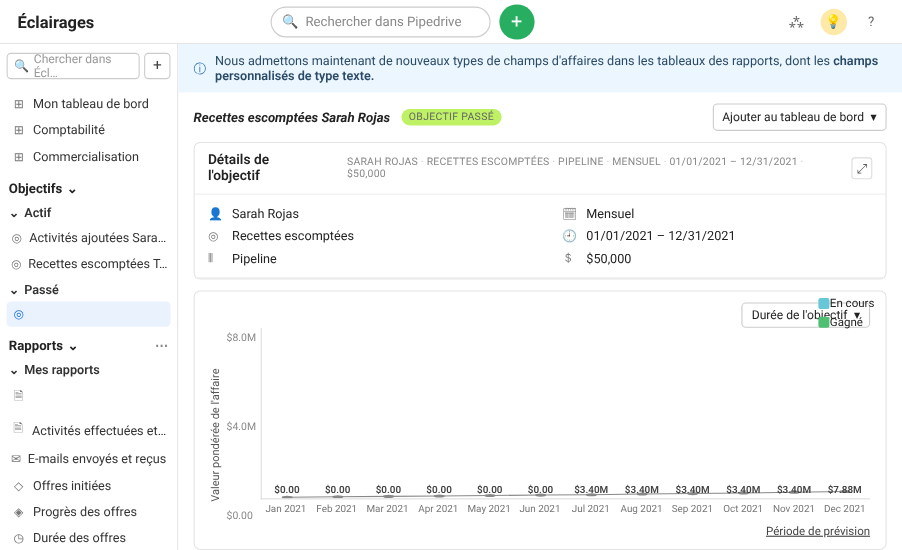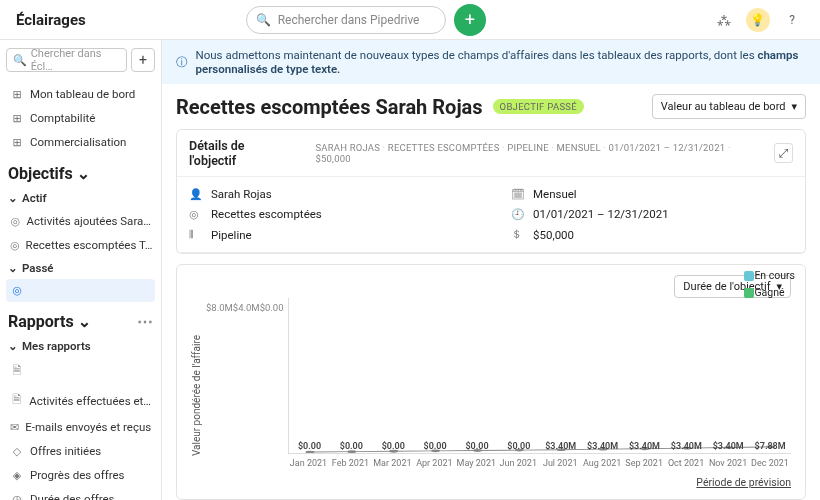--- a/index.html
+++ b/index.html
@@ -15,31 +15,31 @@
 
   .layout { display:flex; height:calc(100% - 40px); }
   .sidebar { width:162px; border-right:1px solid #e5e5e5; padding:8px 6px; overflow:hidden; }
   .side-search { display:flex; gap:4px; margin-bottom:10px; }
   .side-search .box { flex:1; height:24px; border:1px solid #ccc; border-radius:4px; display:flex; align-items:center; gap:4px; padding:0 6px; color:#999; font-size:11px;}
   .side-search .plus { width:24px; height:24px; border:1px solid #ccc; border-radius:4px; display:flex; align-items:center; justify-content:center; font-size:14px; color:#444;}
   .nav-item { display:flex; align-items:center; gap:6px; padding:5px 4px; font-size:11.5px; color:#333; border-radius:4px; white-space:nowrap; overflow:hidden; text-overflow:ellipsis;}
   .nav-item .ico { width:14px; text-align:center; color:#777; font-size:11px;}
   .nav-item.active { color:#1a73e8; background:#eaf2fe; }
   .nav-item.active .ico { color:#1a73e8; }
-  .group-head { display:flex; align-items:center; gap:4px; font-weight:700; font-size:16px; margin:10px 2px 4px; }
+  .group-head { display:flex; align-items:center; gap:4px; font-weight:700; font-size:12px; margin:10px 2px 4px; }
   .group-head .dots { margin-left:auto; color:#888; }
   .sub-head { display:flex; align-items:center; gap:4px; font-size:11.5px; font-weight:600; color:#333; padding:4px 2px;}
   .sub-head .chev { width:10px; }
 
   .main { flex:1; display:flex; flex-direction:column; overflow:hidden; }
   .info-banner { background:#ecf6ff; padding:8px 14px; font-size:11.5px; color:#2a4b66; display:flex; align-items:center; gap:8px;}
   .info-banner strong { font-weight:600; }
   .info-banner .ico { color:#2f74b5; }
   .titlebar { display:flex; align-items:center; padding:10px 14px; gap:10px; }
-  .titlebar h2 { font-size:20px; font-weight:700; }
+  .titlebar h2 { font-size:12px; font-weight:700;font-style:italic; }
   .badge { background:#bef264; color:#666; font-size:9.5px; padding:2px 7px; border-radius:10px; letter-spacing:.3px; }
   .add-dash { margin-left:auto; border:1px solid #ccc; border-radius:4px; padding:5px 8px; font-size:11px; display:flex; align-items:center; gap:6px; }
 
   .card { margin:0 14px 10px; border:1px solid #e3e3e3; border-radius:6px; }
   .card-head { display:flex; align-items:center; padding:8px 12px; border-bottom:1px solid #eee;gap:28px; }
   .card-head .title { font-weight:600; font-size:12.5px; }
   .crumbs { margin-left:auto; font-size:9.5px; color:#888; letter-spacing:.2px; }
   .crumbs span::after { content:" · "; color:#bbb; }
   .crumbs span:last-child::after { content:""; }
   .expander { margin-left:10px; width:20px; height:20px; border:1px solid #ddd; border-radius:3px; display:flex; align-items:center; justify-content:center; font-size:12px; color:#555;}
@@ -48,21 +48,21 @@
   .meta-row { display:flex; align-items:center; gap:8px; font-size:11.5px; }
   .meta-row .ico { width:14px; color:#777; font-size:11px;}
 
   .chart-card { margin:0 14px; border:1px solid #e3e3e3; border-radius:6px; padding:10px 14px 6px; position:relative; height:270px; display:flex; flex-direction:column;}
   .chart-top { display:flex; }
   .duration-btn { margin-left:auto; border:1px solid #ccc; border-radius:4px; padding:4px 8px; font-size:11px; display:flex; gap:6px; align-items:center;} 
   .legend-outside { position:absolute; top:4px; right:10px; display:flex; flex-direction:column; gap:4px; font-size:10.5px; }
   .legend-outside .row { display:flex; align-items:center; gap:0; }
   .swatch { width:10px; height:10px; border-radius:2px; }
   .plot-zone { flex:1; display:flex; }
-  .y-axis { display:flex; flex-direction:row; justify-content:space-between; font-size:9.5px; color:#888; padding:4px 4px 18px 0;}
+  .y-axis { display:flex; flex-direction:column; justify-content:space-between; font-size:9.5px; color:#888; padding:4px 4px 18px 0;}
   .y-label { writing-mode:vertical-rl; transform:rotate(180deg); font-size:10px; color:#555; margin-right:4px; align-self:center; }
   .bars-wrap { flex:1; display:flex; flex-direction:column; }
   .bars { flex:1; display:flex; align-items:flex-end; border-left:1px solid #ddd; border-bottom:1px solid #ddd; position:relative; }
   .col { flex:1; display:flex; flex-direction:column; align-items:center; justify-content:flex-end; padding:0 2px; position:relative;}
   .val-label { font-size:9px; color:#444; margin-bottom:2px; font-weight:600;}
   .bar { width:70%; background:#4fbf72; border-radius:2px 2px 0 0;}
   .x-labels { display:flex; }
   .x-labels .xl { flex:1; text-align:center; font-size:9px; color:#777; padding:4px 0;}
   .x-title { text-align:right; font-size:10.5px; color:#444; padding:4px 0;text-decoration:underline; }
   svg.trend { position:absolute; left:0; top:0; width:100%; height:100%; pointer-events:none; }
@@ -184,21 +184,21 @@
       <span>
         <span>Nous admettons maintenant de nouveaux types de champs d'affaires dans les tableaux des rapports, dont les </span>
         <strong>champs personnalisés de type texte.</strong>
       </span>
     </div>
 
     <div class="titlebar">
       <h2>Recettes escomptées Sarah Rojas</h2>
       <span class="badge">OBJECTIF PASSÉ</span>
       <div class="add-dash">
-        <span>Valeur au tableau de bord</span>
+        <span>Ajouter au tableau de bord</span>
         <span>▾</span>
       </div>
     </div>
 
     <div class="card">
       <div class="card-head">
         <span class="title">Détails de l'objectif</span>
         <span class="crumbs" id="crumbs"><span>SARAH ROJAS</span><span>RECETTES ESCOMPTÉES</span><span>PIPELINE</span><span>MENSUEL</span><span>01/01/2021 – 12/31/2021</span><span>$50,000</span></span>
         <div class="expander">
           <span>⤢</span>

